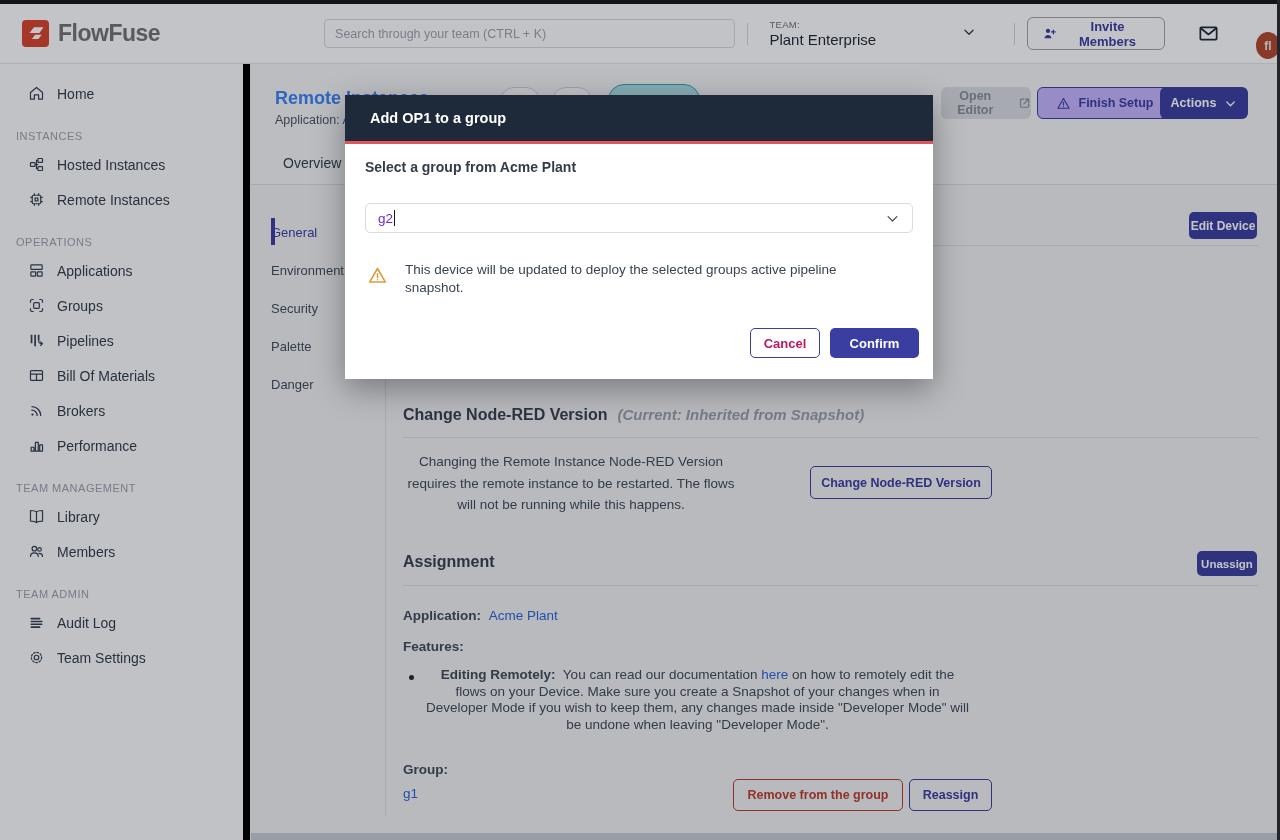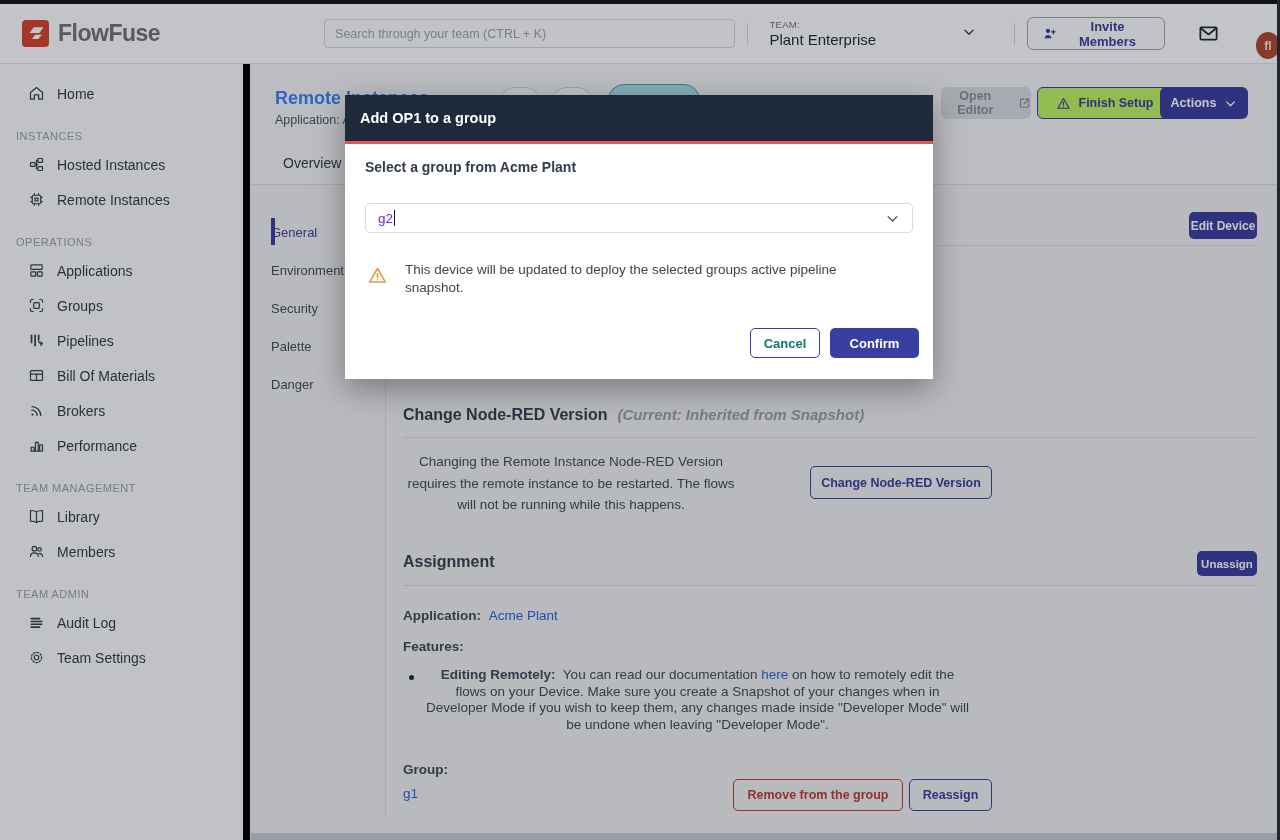--- a/index.html
+++ b/index.html
@@ -69,35 +69,35 @@
   .sec-hint { font-size:15px; font-weight:700; font-style:italic; color:#9AA1AC; margin-left:10px; }
   .body-text { font-size:13.5px; color:#414B5A; line-height:1.6;text-align:center; }
   .abtn { position:absolute; border-radius:5px; font-size:12.5px; font-weight:700; display:flex; align-items:center; justify-content:center; }
   .link { color:#2F62D8; text-decoration:none; }
   .blt-dot { position:absolute; left:409px; width:5px; height:5px; border-radius:50%; background:#1F2937; }
 
   
   .overlay { position:absolute; inset:0; background:rgba(8,12,22,0.24); z-index:40; }
   .modal { position:absolute; left:345px; top:95px; width:588px; height:284px; background:#FFFFFF; z-index:50;
            box-shadow:0 10px 30px rgba(0,0,0,0.35); }
-  .modal-head { height:46px; background:#1E2A3A; display:flex; align-items:center; padding-left:15px; }
+  .modal-head { height:46px; background:#1E2A3A; display:flex; align-items:center; padding-left:25px; }
   .modal-title { color:#FFFFFF; font-size:14.5px; font-weight:700; }
   .modal-redline { height:3px; background:#E4555A; }
   .modal-prompt { position:absolute; left:20px; top:64px; font-size:14px; font-weight:700; color:#333C49; }
   .modal-select { position:absolute; left:20px; top:108px; width:548px; height:30px; border:1px solid #D8DBE0; border-radius:5px;
                   display:flex; align-items:center; padding:0 12px; background:#fff; cursor:text;}
   .modal-select .val { font-size:13.5px; color:#6d28d9; }
   .caret { display:inline-block; width:1px; height:16px; background:#111827; margin-left:1px; vertical-align:middle;}
   .modal-select .chev { margin-left:auto; color:#4B5563; display:flex; }
   .warn-row { position:absolute; left:22px; top:166px; display:flex; gap:17px; }
   .warn-row svg { color:#E09A3E; flex:0 0 auto; margin-top:4px;}
   .warn-text { width:478px; font-size:13.5px; color:#3B4450; line-height:1.35; }
   .modal-actions { position:absolute; right:14px; top:233px; display:flex; gap:10px; }
   .m-btn { height:30px; border-radius:5px; font-size:13px; font-weight:700; display:flex; align-items:center; justify-content:center; }
-  .btn-cancel { width:70px; background:#FFFFFF; border:1px solid #3B3EA1; color:#0f766e; }
+  .btn-cancel { width:70px; background:#FFFFFF; border:1px solid #3B3EA1; color:#be185d; }
   .btn-confirm { width:89px; background:#3B3EA1; border:none; color:#FFFFFF; }
 </style>
 </head>
 <body>
 
 <div class="screen">
 
   <div class="page-band"></div>
 
   <header>
@@ -257,21 +257,21 @@
   <div class="pill pill-gray" style="left:552px;"></div>
   <div class="pill pill-teal" style="left:608px;"></div>
 
   <button class="head-btn btn-disabled" style="left:941px; width:90px;">
     <span>Open Editor</span>
     <svg width="14" height="14" viewBox="0 0 24 24" fill="none" stroke="currentColor" stroke-width="2" stroke-linecap="round" stroke-linejoin="round">
         <path d="M13.5 5h5.5v5.5M19 5l-8.5 8.5"></path>
         <path d="M19 13.5V18a1.5 1.5 0 0 1-1.5 1.5H6A1.5 1.5 0 0 1 4.5 18V6.5A1.5 1.5 0 0 1 6 5h4.5"></path>
       </svg>
   </button>
-  <button class="head-btn btn-outline" style="left:1037px; width:135px; background:#bef264;">
+  <button class="head-btn btn-outline" style="left:1037px; width:135px; background:#c4b5fd;">
     <svg width="15" height="15" viewBox="0 0 24 24" fill="none" stroke="currentColor" stroke-width="1.8" stroke-linejoin="round">
         <path d="M12 4 21 19.5H3Z"></path>
         <path d="M12 10v4.3" stroke-linecap="round"></path>
         <circle cx="12" cy="16.9" r="0.9" fill="currentColor" stroke="none"></circle>
       </svg>
     <span>Finish Setup</span>
   </button>
   <button class="head-btn btn-fill" style="left:1160px; width:88px;">
     <span>Actions</span>
     <svg width="13" height="13" viewBox="0 0 24 24" fill="none" stroke="currentColor" stroke-width="2.6" stroke-linecap="round" stroke-linejoin="round">

